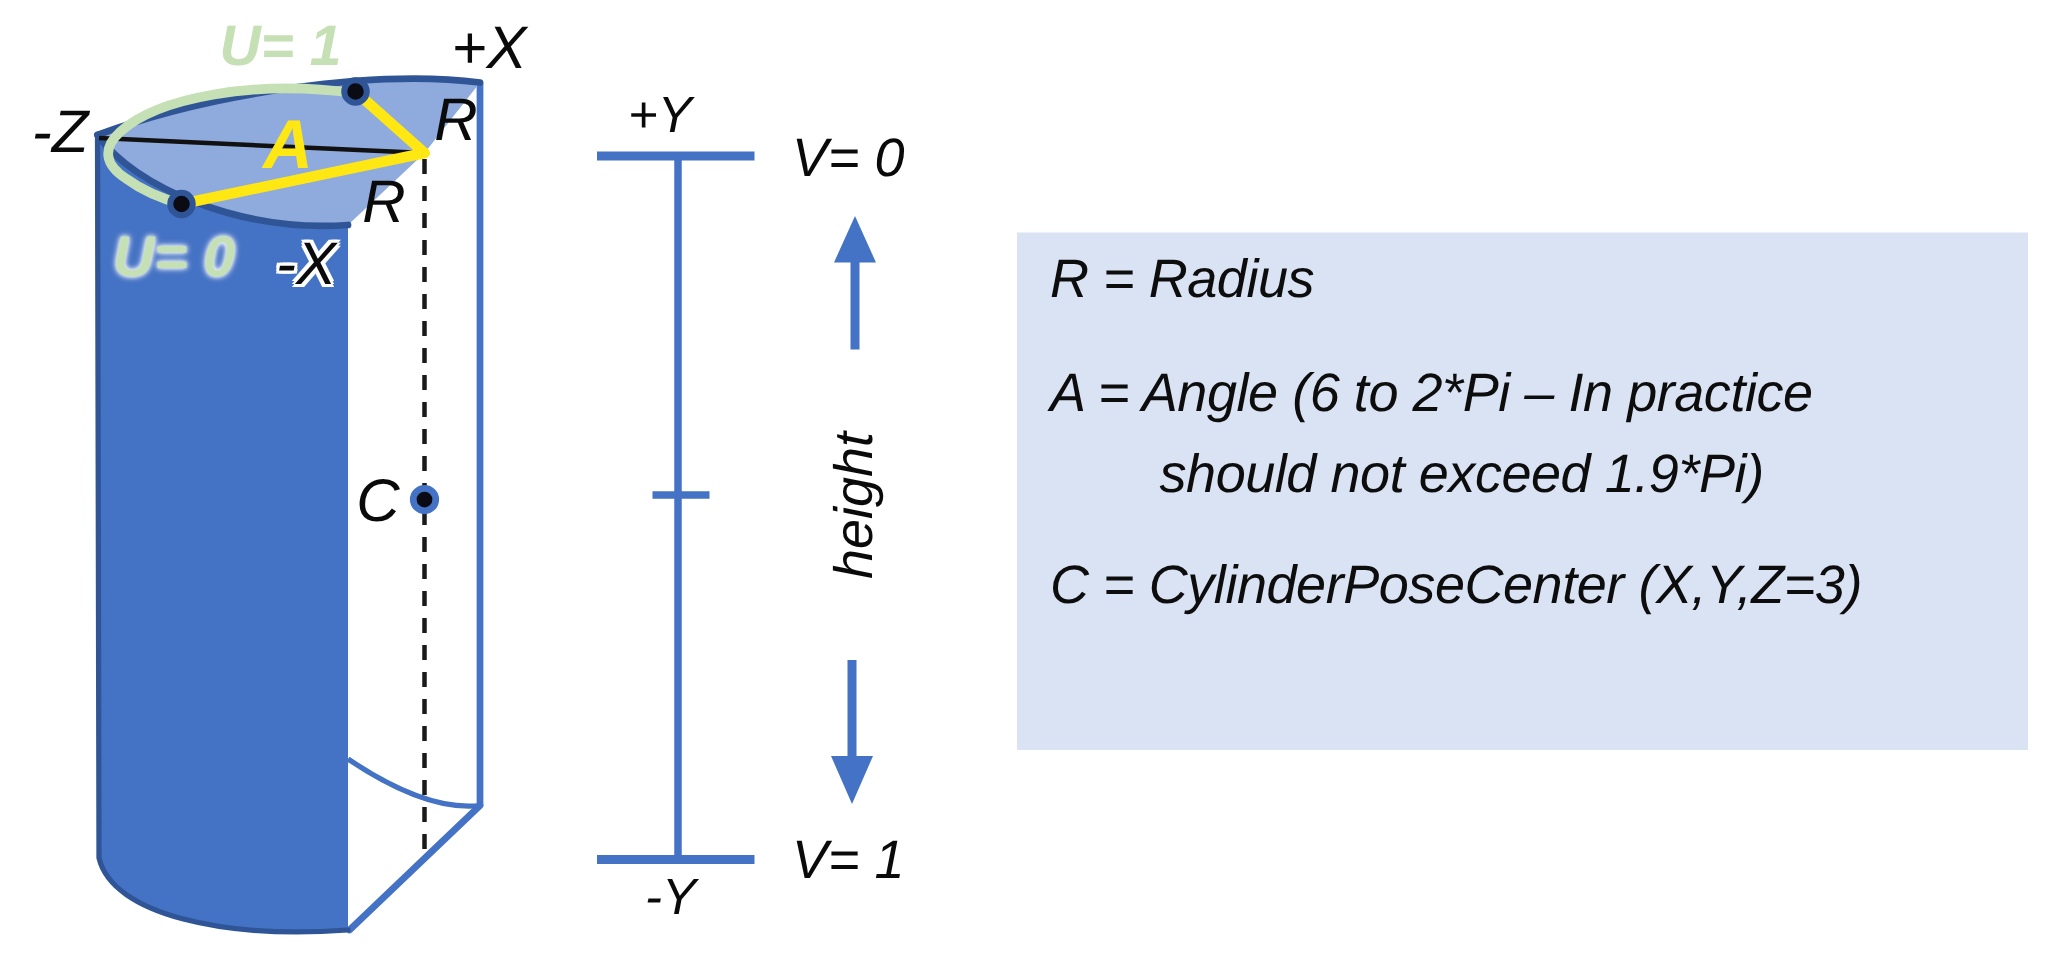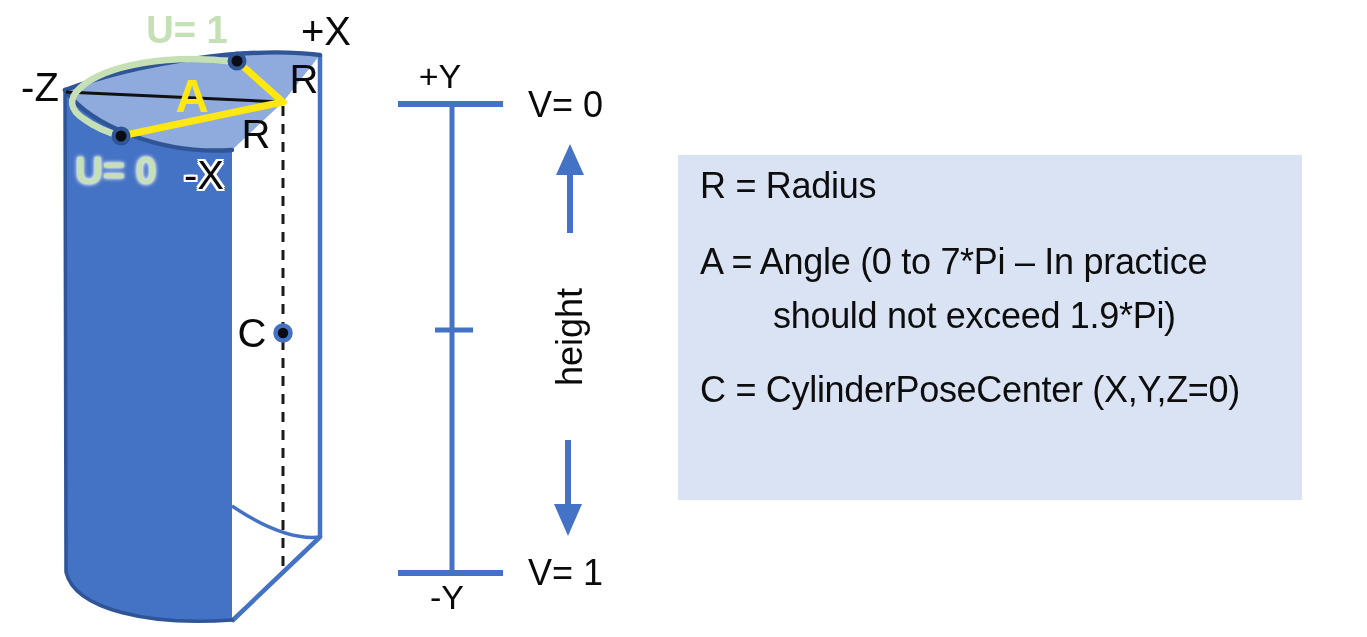--- a/index.html
+++ b/index.html
@@ -1,35 +1,36 @@
 <!DOCTYPE html>
 <html><head>
 <meta charset="utf-8">
 <style>
   html,body{margin:0;padding:0;background:#ffffff;}
   #stage{
     position:relative;width:1367px;height:637px;background:#ffffff;overflow:hidden;
     font-family:"Liberation Sans",sans-serif;
+    font-style:italic;
   }
   #fig{position:absolute;left:0;top:0;}
   
   text{font-family:"Liberation Sans",sans-serif;}
   .t-black{fill:#0a0a0a;font-size:40px;}
   .t-black-sm{fill:#0a0a0a;font-size:34px;}
   .t-v{fill:#0a0a0a;font-size:36px;}
   .t-green{fill:#c5e0b4;font-size:38px;font-weight:600;
            text-shadow:0 0 3px #ffffff,0 0 5px #ffffff;}
   .t-yellow{fill:#ffe713;font-size:46px;font-weight:600;}
   .t-halo{fill:#0a0a0a;font-size:40px;
           text-shadow:-2px 0 #fff,2px 0 #fff,0 -2px #fff,0 2px #fff,
                       -2px -2px #fff,2px 2px #fff,2px -2px #fff,-2px 2px #fff;}
   .t-height{fill:#0a0a0a;font-size:36px;}
   
   .legend{
-    position:absolute;left:678px;top:155px;width:624px;height:345px;
+    position:absolute;left:678px;top:155px;width:674px;height:345px;
     background:#dae3f3;
   }
   .legend .line{
     position:absolute;left:22px;white-space:nowrap;
     font-size:36px;line-height:48px;color:#0d0d0d;letter-spacing:-0.3px;
   }
   .legend .line.indent{left:95px;}
 </style>
 </head>
 <body>
@@ -84,18 +85,18 @@
 
     <text x="440" y="88" text-anchor="middle" class="t-black-sm">+Y</text>
     <text x="528" y="117" text-anchor="start" class="t-v">V= 0</text>
     <text x="528" y="585" text-anchor="start" class="t-v">V= 1</text>
     <text x="447" y="609" text-anchor="middle" class="t-black-sm">-Y</text>
     <text x="572" y="337" text-anchor="middle" class="t-height" transform="rotate(-90 572 337)" dominant-baseline="middle">height</text>
   </svg>
 
   <div class="legend">
     <div class="line" style="top:7px">R = Radius</div>
-    <div class="line" style="top:83px">A = Angle (0 to 7*Pi – In practice</div>
+    <div class="line" style="top:83px">A = Angle (6 to 2*Pi – In practice</div>
     <div class="line indent" style="top:137px">should not exceed 1.9*Pi)</div>
-    <div class="line" style="top:211px">C = CylinderPoseCenter (X,Y,Z=0)</div>
+    <div class="line" style="top:211px">C = CylinderPoseCenter (X,Y,Z=3)</div>
   </div>
 
 </div>
 
 </body></html>

